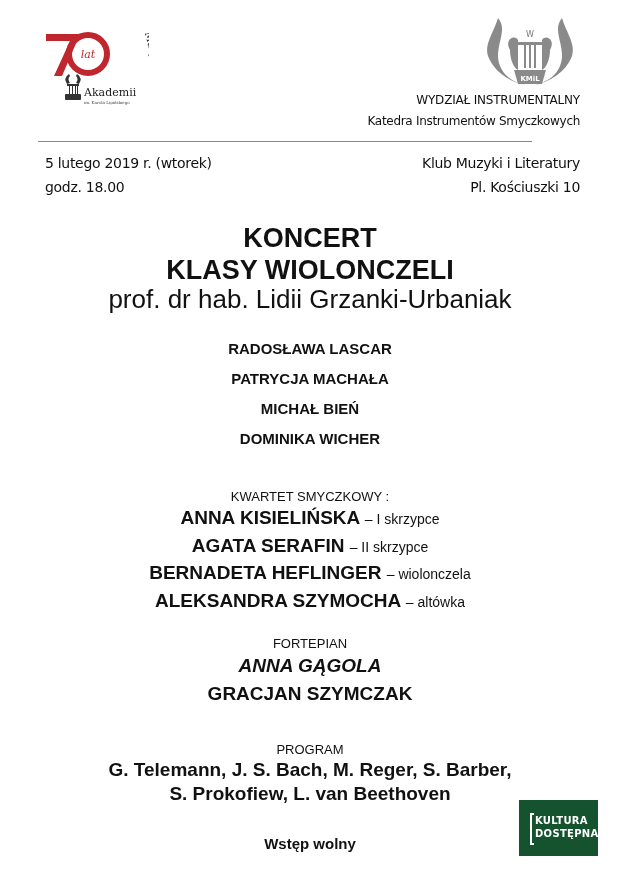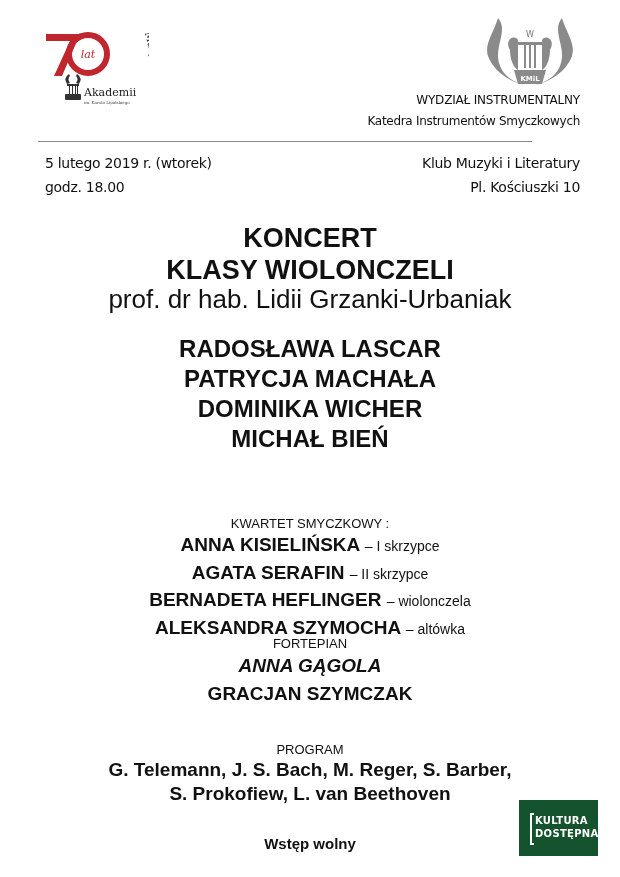--- a/index.html
+++ b/index.html
@@ -13,21 +13,21 @@
   .dept1 { right:40px; top:93px; font-size:12px; font-family:"DejaVu Sans", sans-serif; letter-spacing:-0.2px; }
   .dept2 { right:40px; top:114px; font-size:12px; font-family:"DejaVu Sans", sans-serif; letter-spacing:-0.3px; }
 
   .divider { left:38px; top:141px; width:494px; height:1px; background:#888; }
 
   .date-left { left:45px; top:151px; font-size:14px; font-family:"DejaVu Sans", sans-serif; line-height:24px; letter-spacing:-0.3px; }
   .date-right { right:40px; top:151px; font-size:14px; font-family:"DejaVu Sans", sans-serif; line-height:24px; text-align:right; letter-spacing:-0.3px; }
 
   .title { font-weight:bold; font-size:27px; line-height:32px; }
   .subtitle { font-size:26px; line-height:26px; }
-  .name { font-weight:bold; font-size:24px; line-height:30px; }
+  .name { font-weight:bold; font-size:15px; line-height:30px; }
   .label { font-size:13px; line-height:16px; }
   .qname { font-weight:bold; font-size:19px; line-height:26.5px; }
   .qrole { font-weight:normal; font-size:14px; }
   .prog { font-weight:bold; font-size:19px; line-height:24px; }
   .entry { font-weight:bold; font-size:15px; }
 
   #kultura { left:519px; top:800px; width:79px; height:56px; background:#14532d; }
 </style>
 </head>
 <body>
@@ -90,25 +90,25 @@
 
 <div class="center" style="top:222px;">
   <div class="title">KONCERT</div>
   <div class="title">KLASY WIOLONCZELI</div>
   <div class="subtitle">prof. dr hab. Lidii Grzanki-Urbaniak</div>
 </div>
 
 <div class="center" style="top:334px;">
   <div class="name">RADOSŁAWA LASCAR</div>
   <div class="name">PATRYCJA MACHAŁA</div>
+  <div class="name">MICHAŁ BIEŃ</div>
   <div class="name">DOMINIKA WICHER</div>
-  <div class="name">MICHAŁ BIEŃ</div>
 </div>
 
-<div class="center" style="top:516px;">
+<div class="center" style="top:489px;">
   <div class="label">KWARTET SMYCZKOWY :</div>
   <div class="qname"><span>ANNA KISIELIŃSKA</span> <span class="qrole">– I skrzypce</span></div>
   <div class="qname"><span>AGATA SERAFIN</span> <span class="qrole">– II skrzypce</span></div>
   <div class="qname"><span>BERNADETA HEFLINGER</span> <span class="qrole">– wiolonczela</span></div>
   <div class="qname"><span>ALEKSANDRA SZYMOCHA</span> <span class="qrole">– altówka</span></div>
 </div>
 
 <div class="center" style="top:636px;">
   <div class="label">FORTEPIAN</div>
   <div class="qname" style="line-height:28px;font-style:italic;">ANNA GĄGOLA</div>

